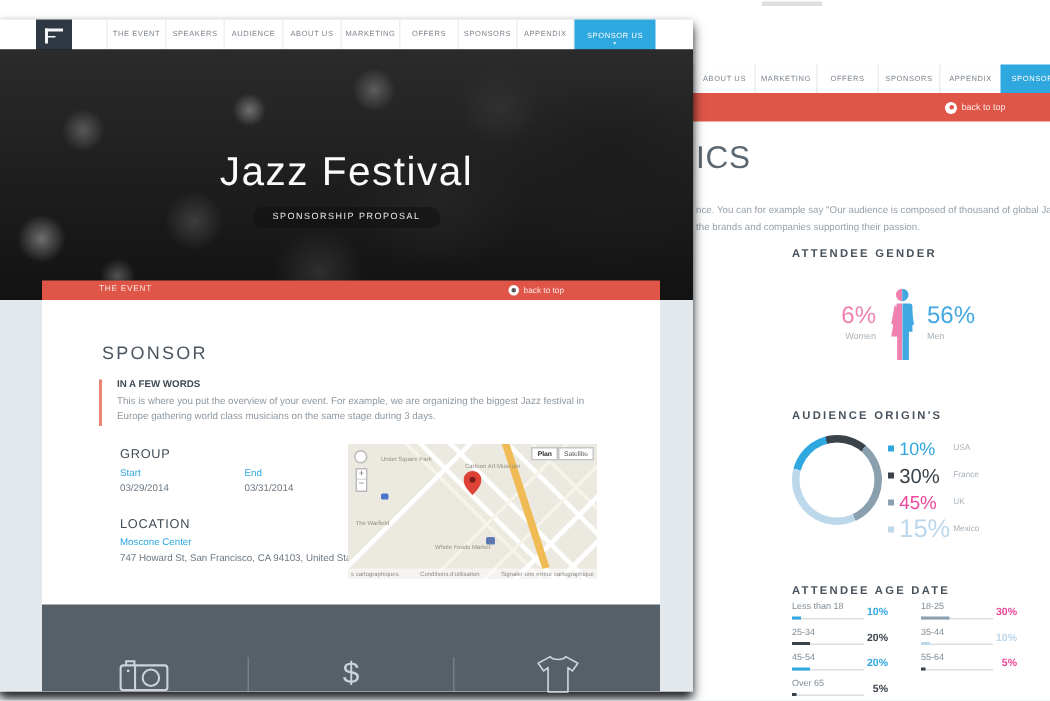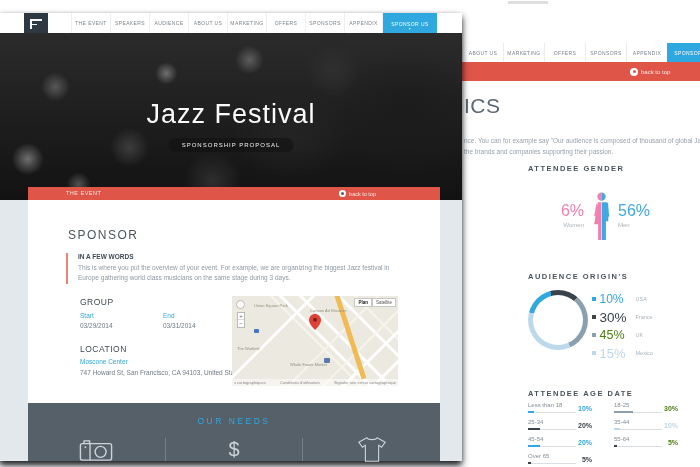--- a/index.html
+++ b/index.html
@@ -35,21 +35,21 @@
 
   .donut { position:absolute; left:66px; top:290px; width:60px; height:60px; border-radius:50%;
            background:conic-gradient(from 345deg,#3a424a 0 55deg,#8ba0af 55deg 170deg,
                       #bdd8ea 170deg 300deg,#2fa7df 300deg 360deg); }
   .donut::after { content:''; position:absolute; inset:5px; border-radius:50%; background:#fff; }
   .legend { position:absolute; left:130px; top:290px; }
   .leg-row { display:flex; align-items:center; height:18px; }
   .bullet { width:3.5px; height:3.5px; margin-right:4px; }
   .leg-pct { width:36px; }
   .leg-country { font-size:5.5px; color:#a8b2ba; }
-  .c-blue { color:#2fa7df; } .c-dark { color:#3a424a; } .c-gray { color:#4d7c0f; } .c-light { color:#bdd8ea; }
+  .c-blue { color:#2fa7df; } .c-dark { color:#3a424a; } .c-gray { color:#ec4899; } .c-light { color:#bdd8ea; }
   .bg-blue { background:#2fa7df; } .bg-dark { background:#3a424a; } .bg-gray { background:#8ba0af; } .bg-light { background:#bdd8ea; }
 
   .age { position:absolute; left:66px; top:402px; display:grid;
          grid-template-columns:64px 64px; column-gap:22px; }
   .age-row { position:relative; height:17px; }
   .age-label { font-size:6px; color:#818d96; }
   .age-pct { position:absolute; right:0; top:3px; font-size:7px; font-weight:bold; }
   .age-bar { position:absolute; left:0; top:10px; width:48px; height:1px; background:#d9dee2; }
   .age-fill { position:absolute; left:0; top:-1px; height:2px; }
   .b5 { width:3px; } .b10 { width:6px; } .b20 { width:12px; } .b30 { width:19px; }
@@ -207,21 +207,21 @@
       <span class="leg-pct c-dark" style="font-size:13.5px">30%</span>
       <span class="leg-country">France</span>
     </div>
     <div class="leg-row">
       <span class="bullet bg-gray"></span>
       <span class="leg-pct c-gray" style="font-size:12.5px">45%</span>
       <span class="leg-country">UK</span>
     </div>
     <div class="leg-row">
       <span class="bullet bg-light"></span>
-      <span class="leg-pct c-light" style="font-size:13px">15%</span>
+      <span class="leg-pct c-light" style="font-size:17px">15%</span>
       <span class="leg-country">Mexico</span>
     </div>
   </div>
 
   <div class="sec-h" style="top:389px">ATTENDEE AGE DATE</div>
   <div class="age">
     <div class="age-row">
       <div class="age-label">Less than 18</div>
       <div class="age-pct c-blue">10%</div>
       <div class="age-bar">
@@ -366,21 +366,20 @@
           <div>Satellite</div>
         </div>
         <div class="map-attr">
           <span>s cartographiques</span>
           <span>Conditions d'utilisation</span>
           <span>Signaler une erreur cartographique</span>
         </div>
       </div>
 
       <div class="needs">
-        <div class="needs-h">OUR NEEDS</div>
         <div class="needs-icons">
           <div class="needs-cell">
             <svg width="34" height="22" viewBox="0 0 36 24" fill="none" stroke="#ccd4d9" stroke-width="1.5">
               <rect x="1" y="5" width="34" height="18" rx="2"></rect>
               <path d="M5,5 V2 h6 v3"></path>
               <line x1="11.5" y1="5" x2="11.5" y2="23"></line>
               <circle cx="23" cy="14" r="6"></circle>
               <circle cx="6.5" cy="9" r="1" fill="#ccd4d9" stroke="none"></circle>
             </svg>
           </div>

